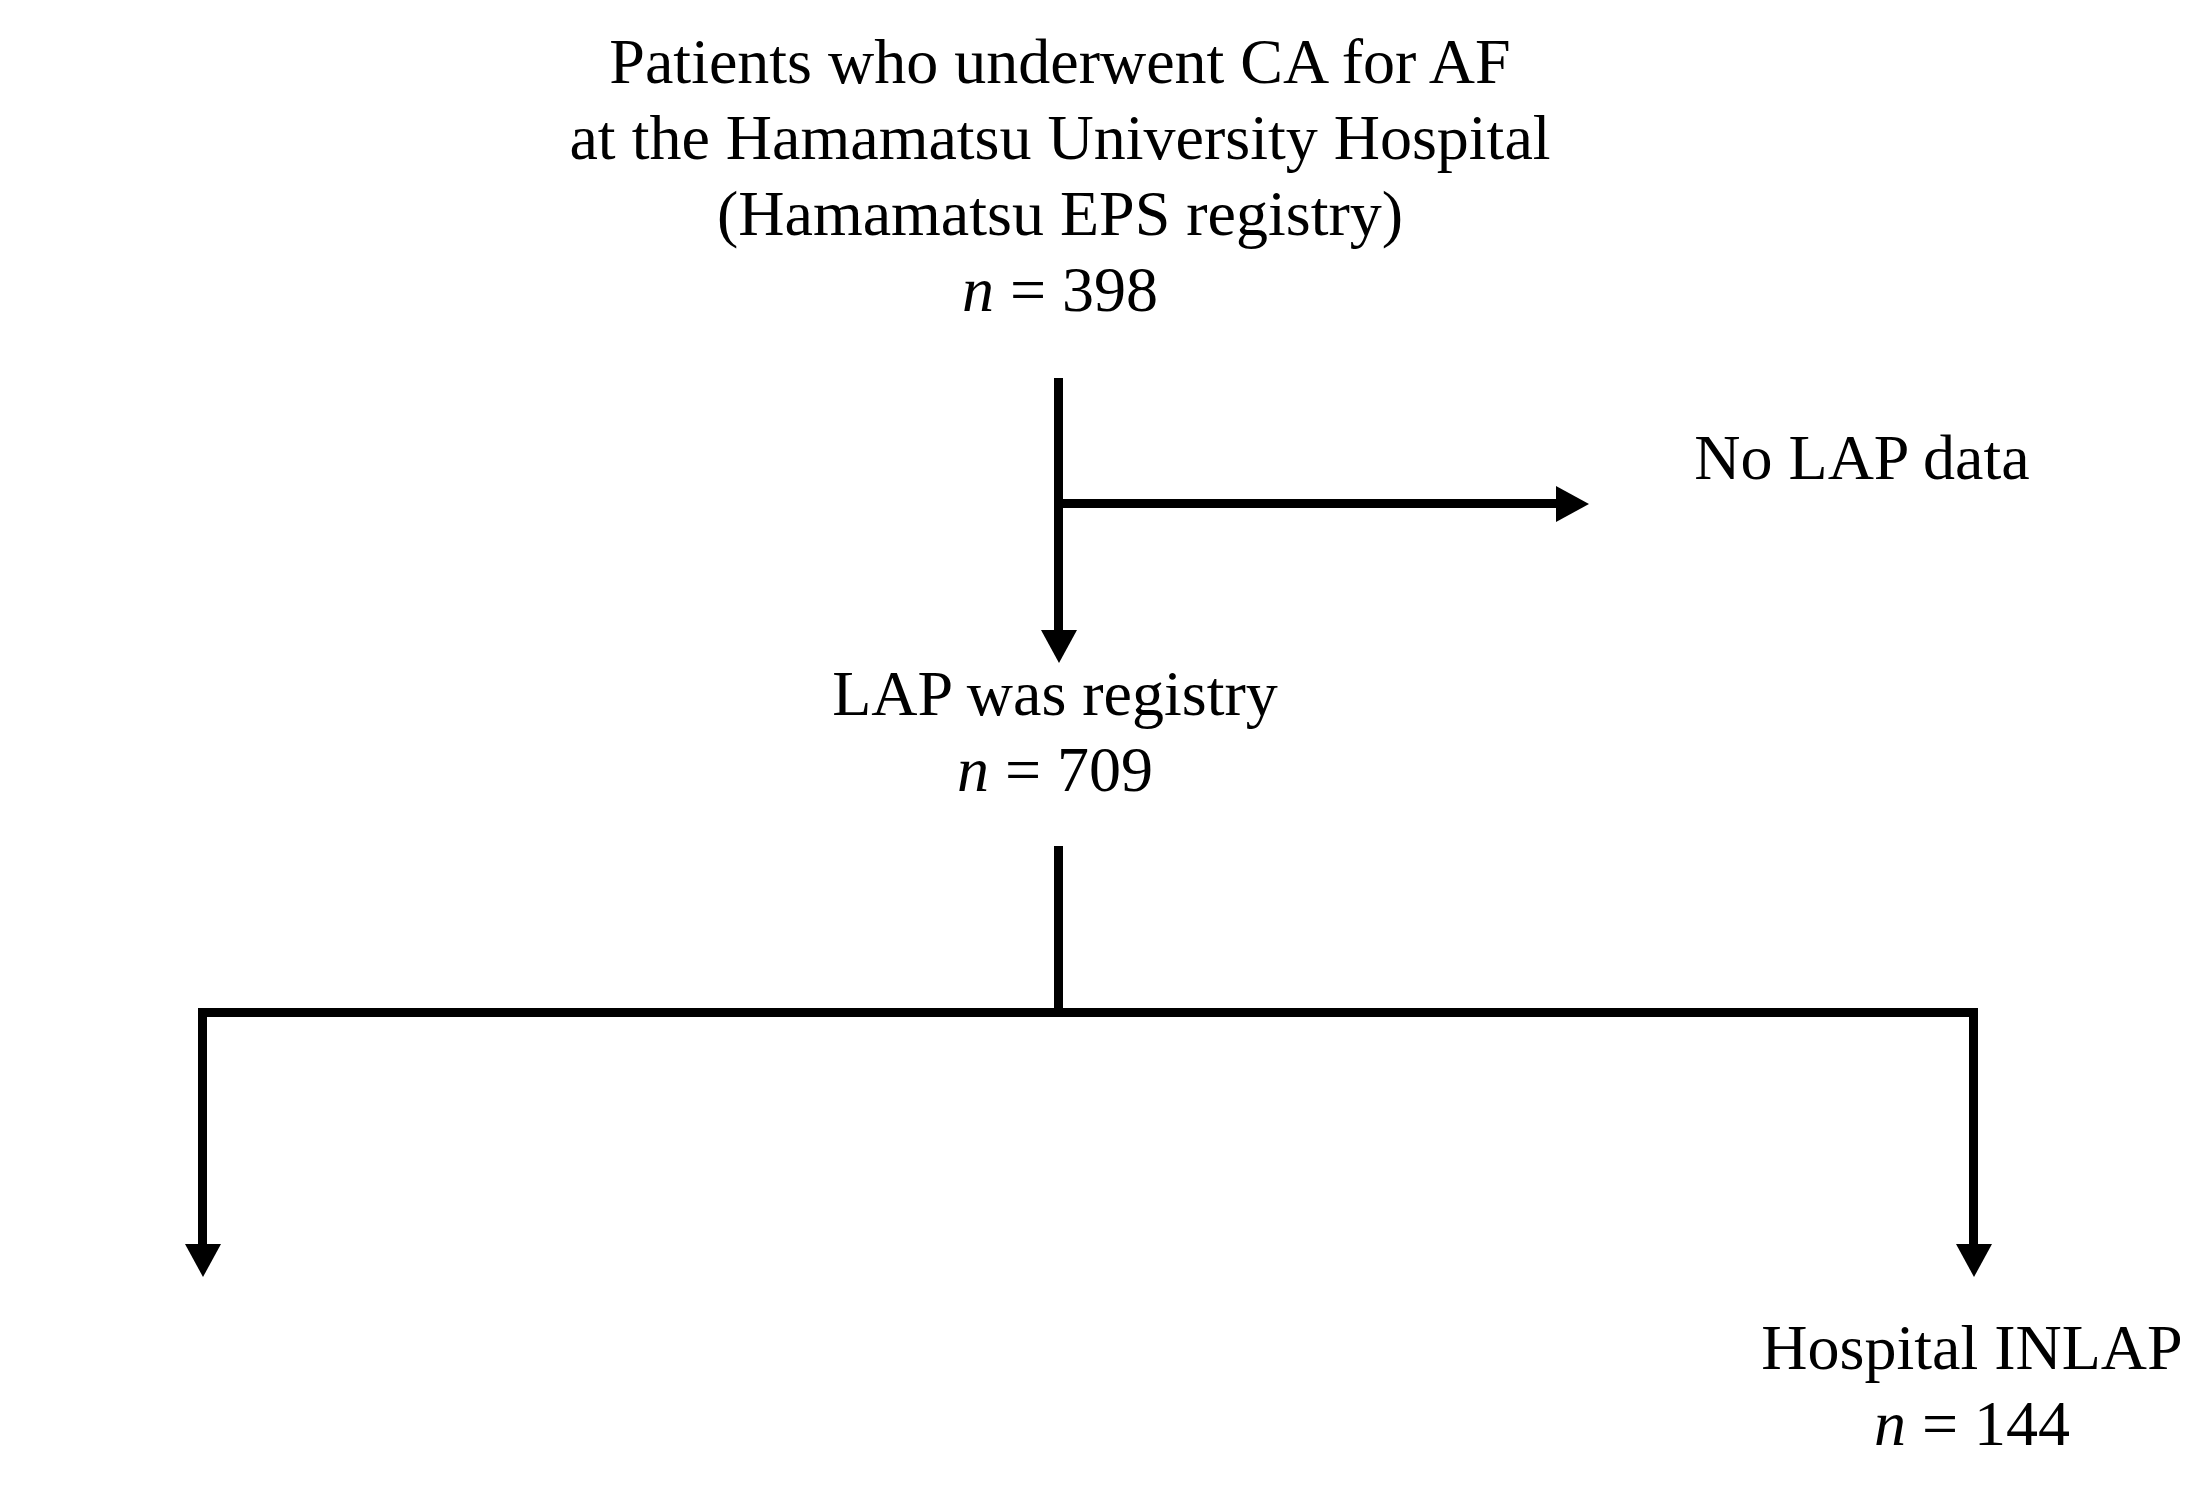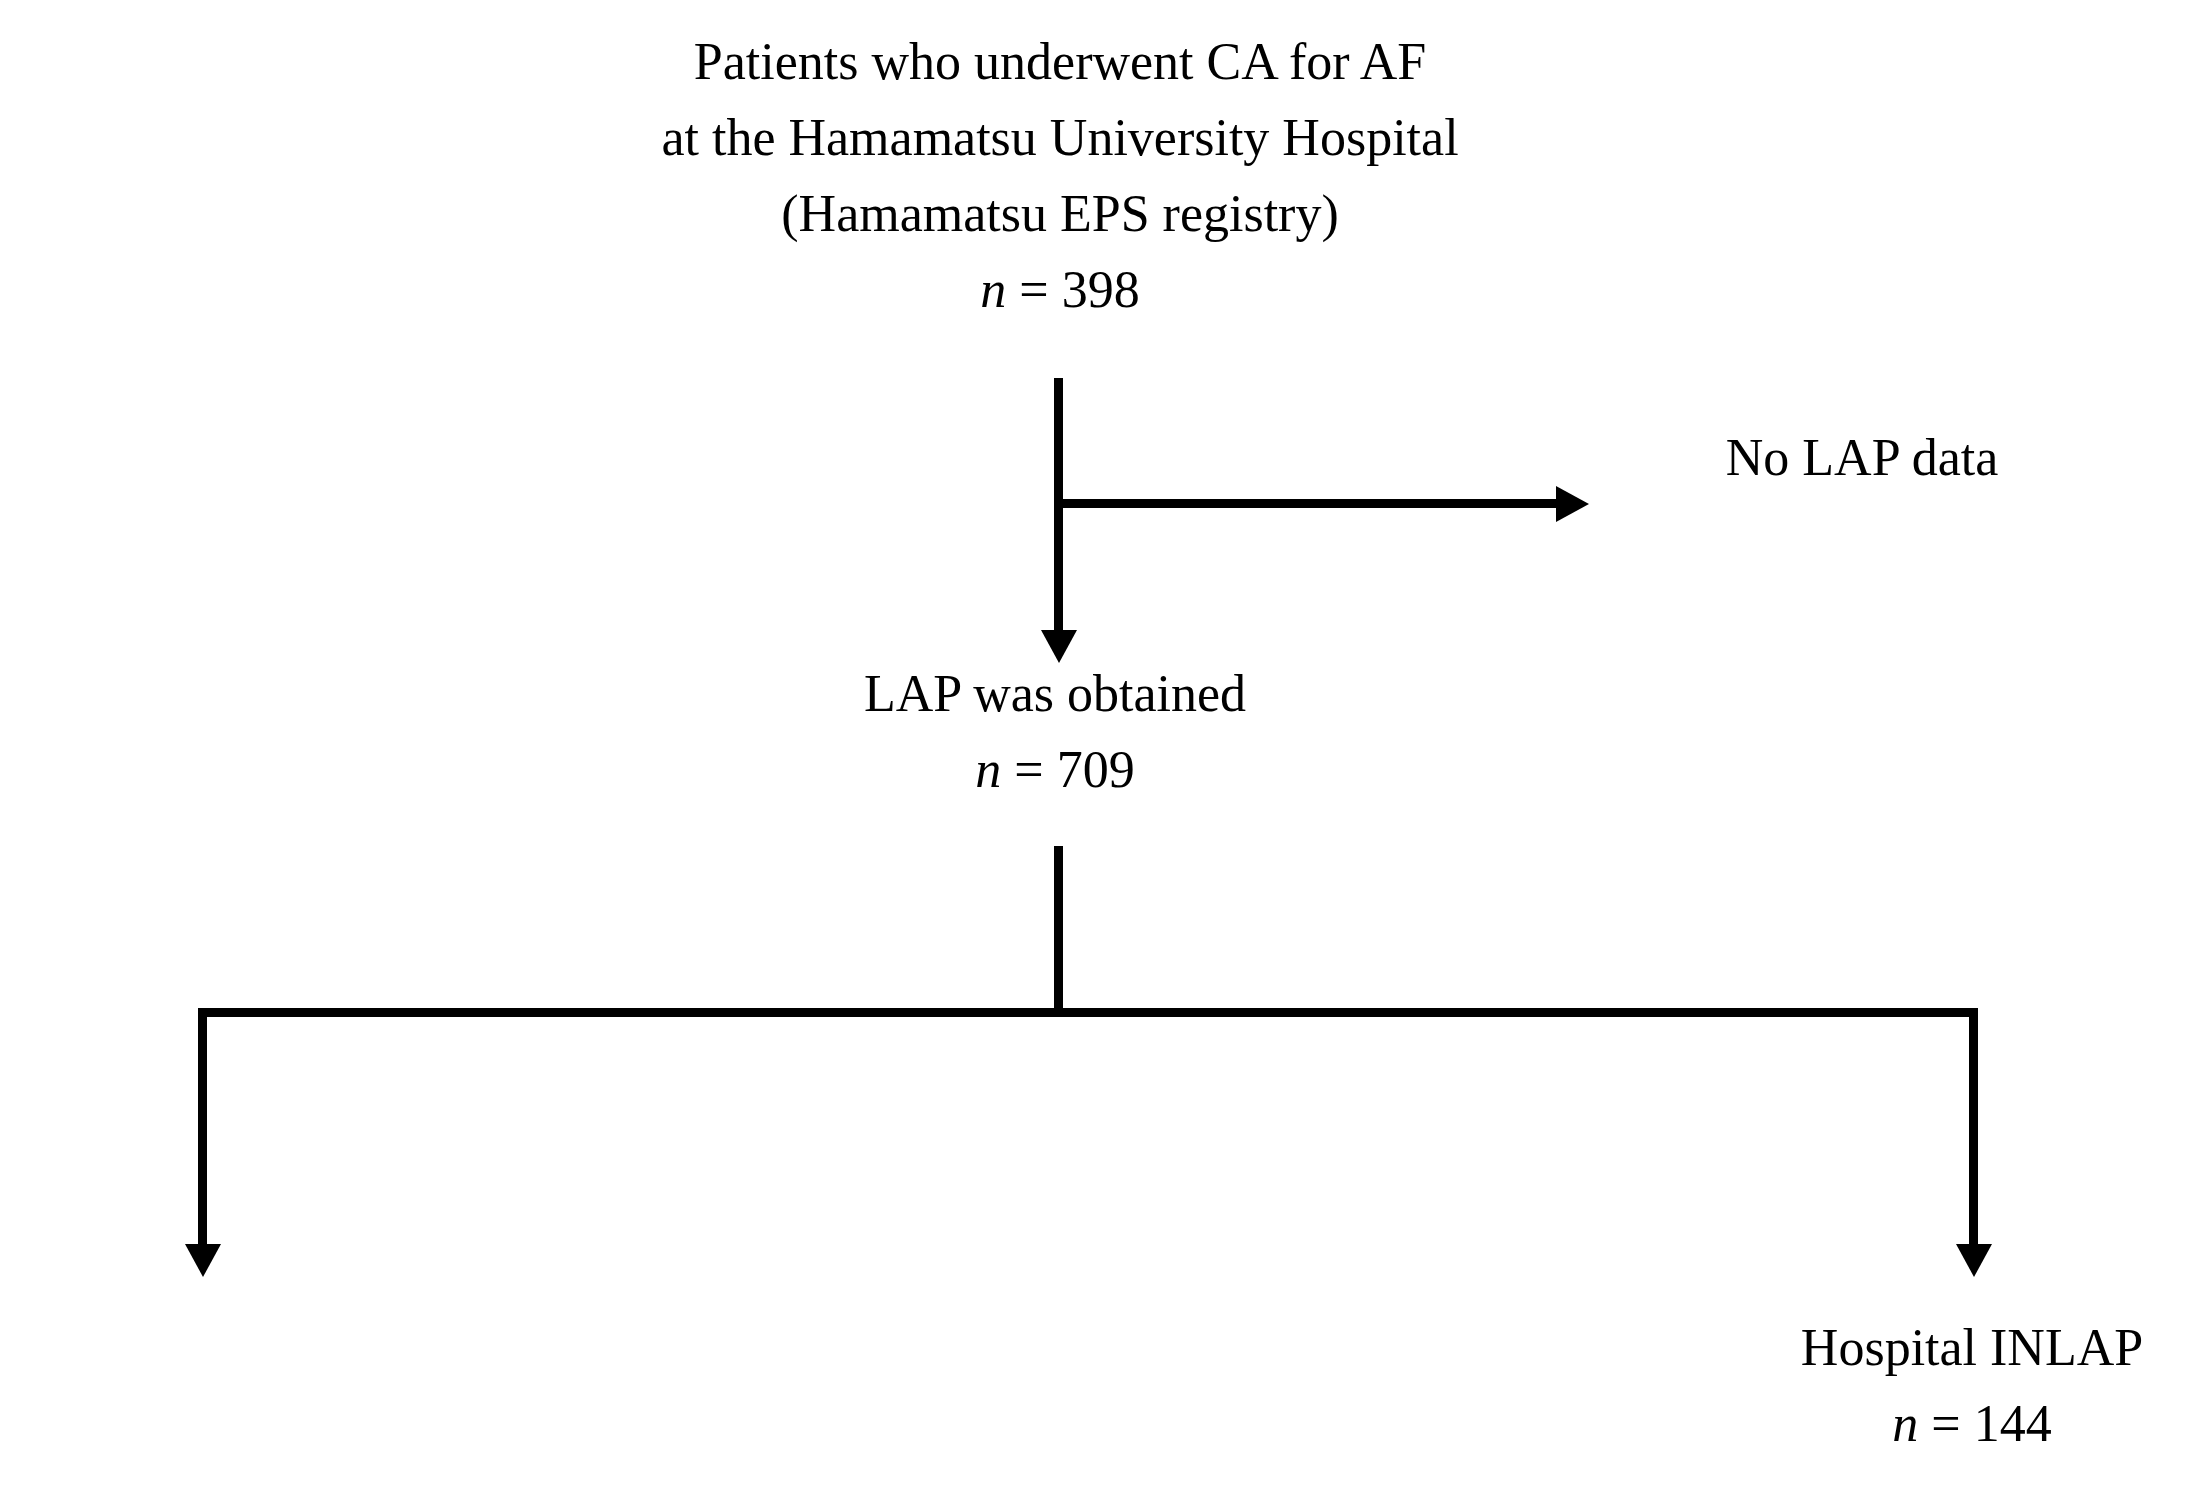--- a/index.html
+++ b/index.html
@@ -7,21 +7,21 @@
     padding: 0;
     background: #ffffff;
   }
   .canvas {
     position: relative;
     width: 2199px;
     height: 1498px;
     background: #ffffff;
     color: #000000;
     font-family: "Liberation Serif", "DejaVu Serif", serif;
-    font-size: 52px;
+    font-size: 64px;
     line-height: 76px;
     overflow: hidden;
   }
   .node {
     position: absolute;
     transform: translateX(-50%);
     text-align: center;
     white-space: nowrap;
   }
   .nvar {
@@ -70,21 +70,21 @@
   <div class="arrowhead-down" style="left:1041px; top:630px;"></div>
 
   <div class="shaft-h" style="left:1054px; top:499px; width:502px;"></div>
   <div class="arrowhead-right" style="left:1556px; top:486px;"></div>
 
   <div class="node" style="left:1830px; top:420px;margin-left:32px;">
     <div>No LAP data</div>
   </div>
 
   <div class="node" style="left:1055px; top:656px;">
-    <div>LAP was obtained</div>
+    <div>LAP was registry</div>
     <div><span class="nvar">n</span><span> = 709</span></div>
   </div>
 
   <div class="shaft-v" style="left:1054px; top:846px; height:164px;"></div>
 
   <div class="shaft-h" style="left:198px; top:1008px; width:1780px;"></div>
 
   <div class="shaft-v" style="left:198px; top:1008px; height:240px;"></div>
   <div class="arrowhead-down" style="left:185px; top:1244px;"></div>
 

